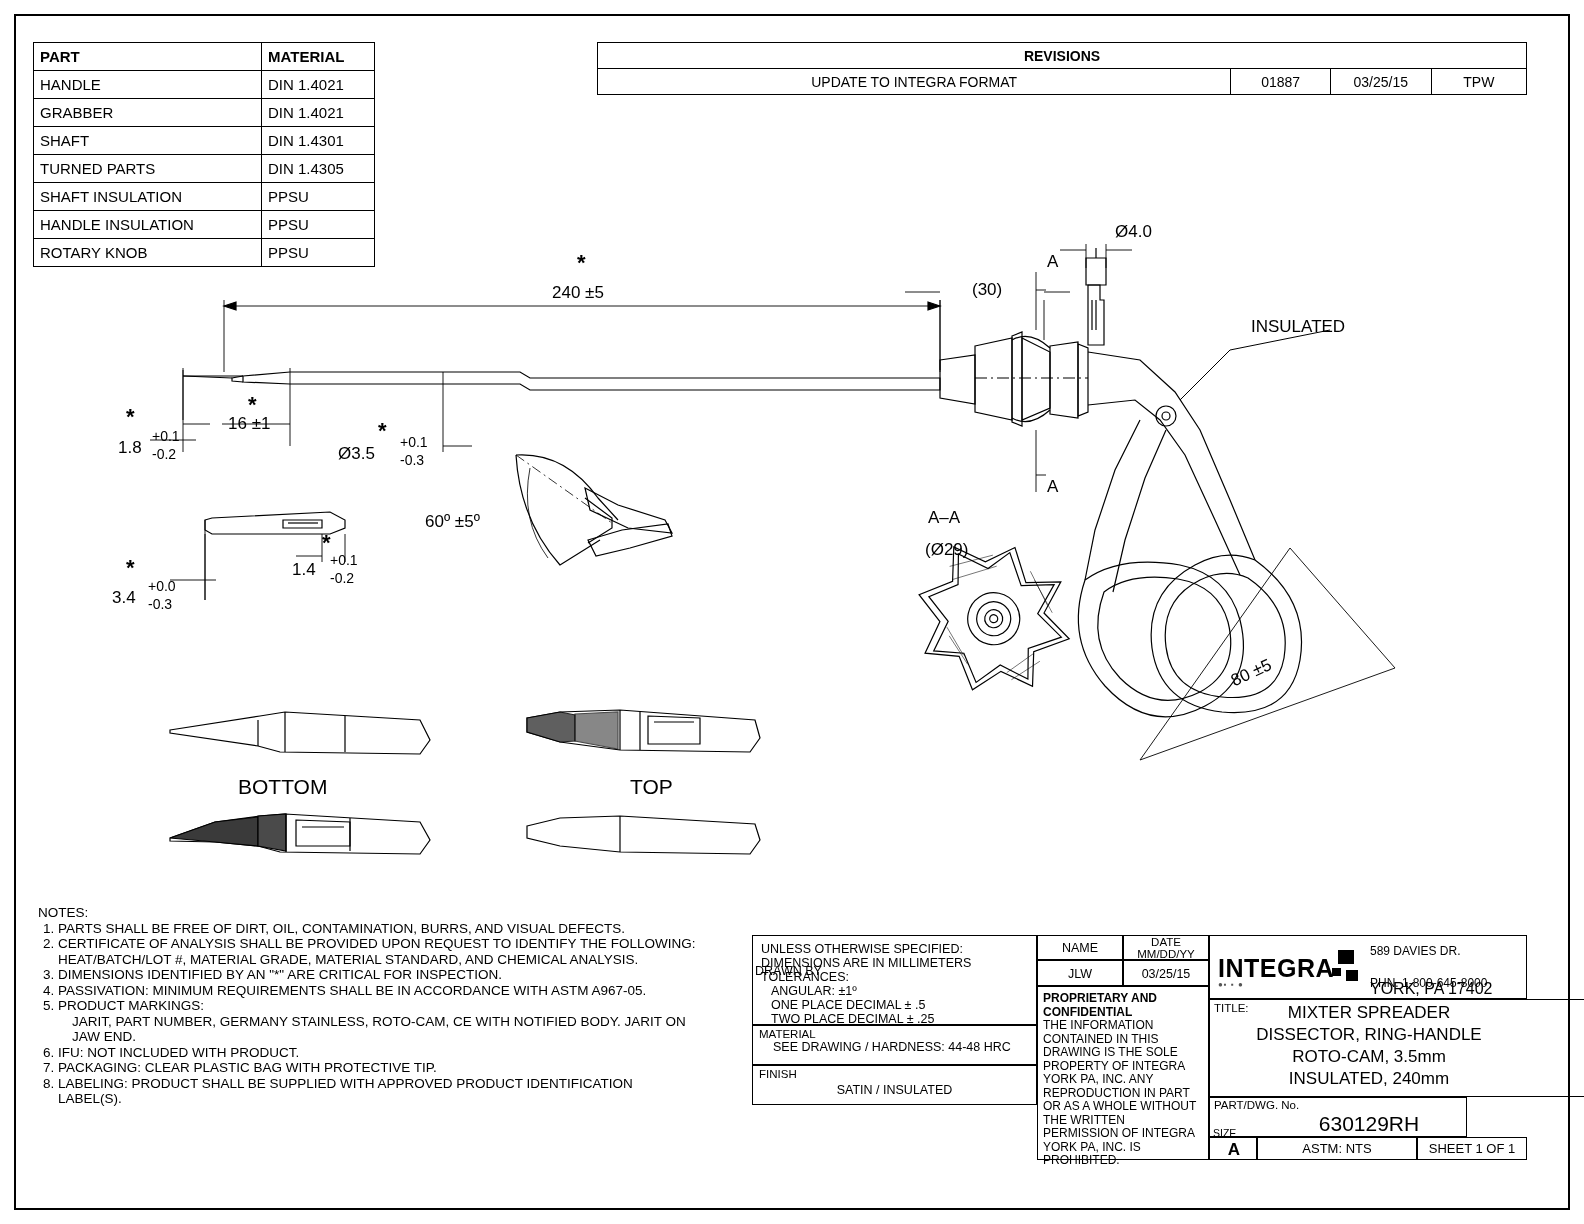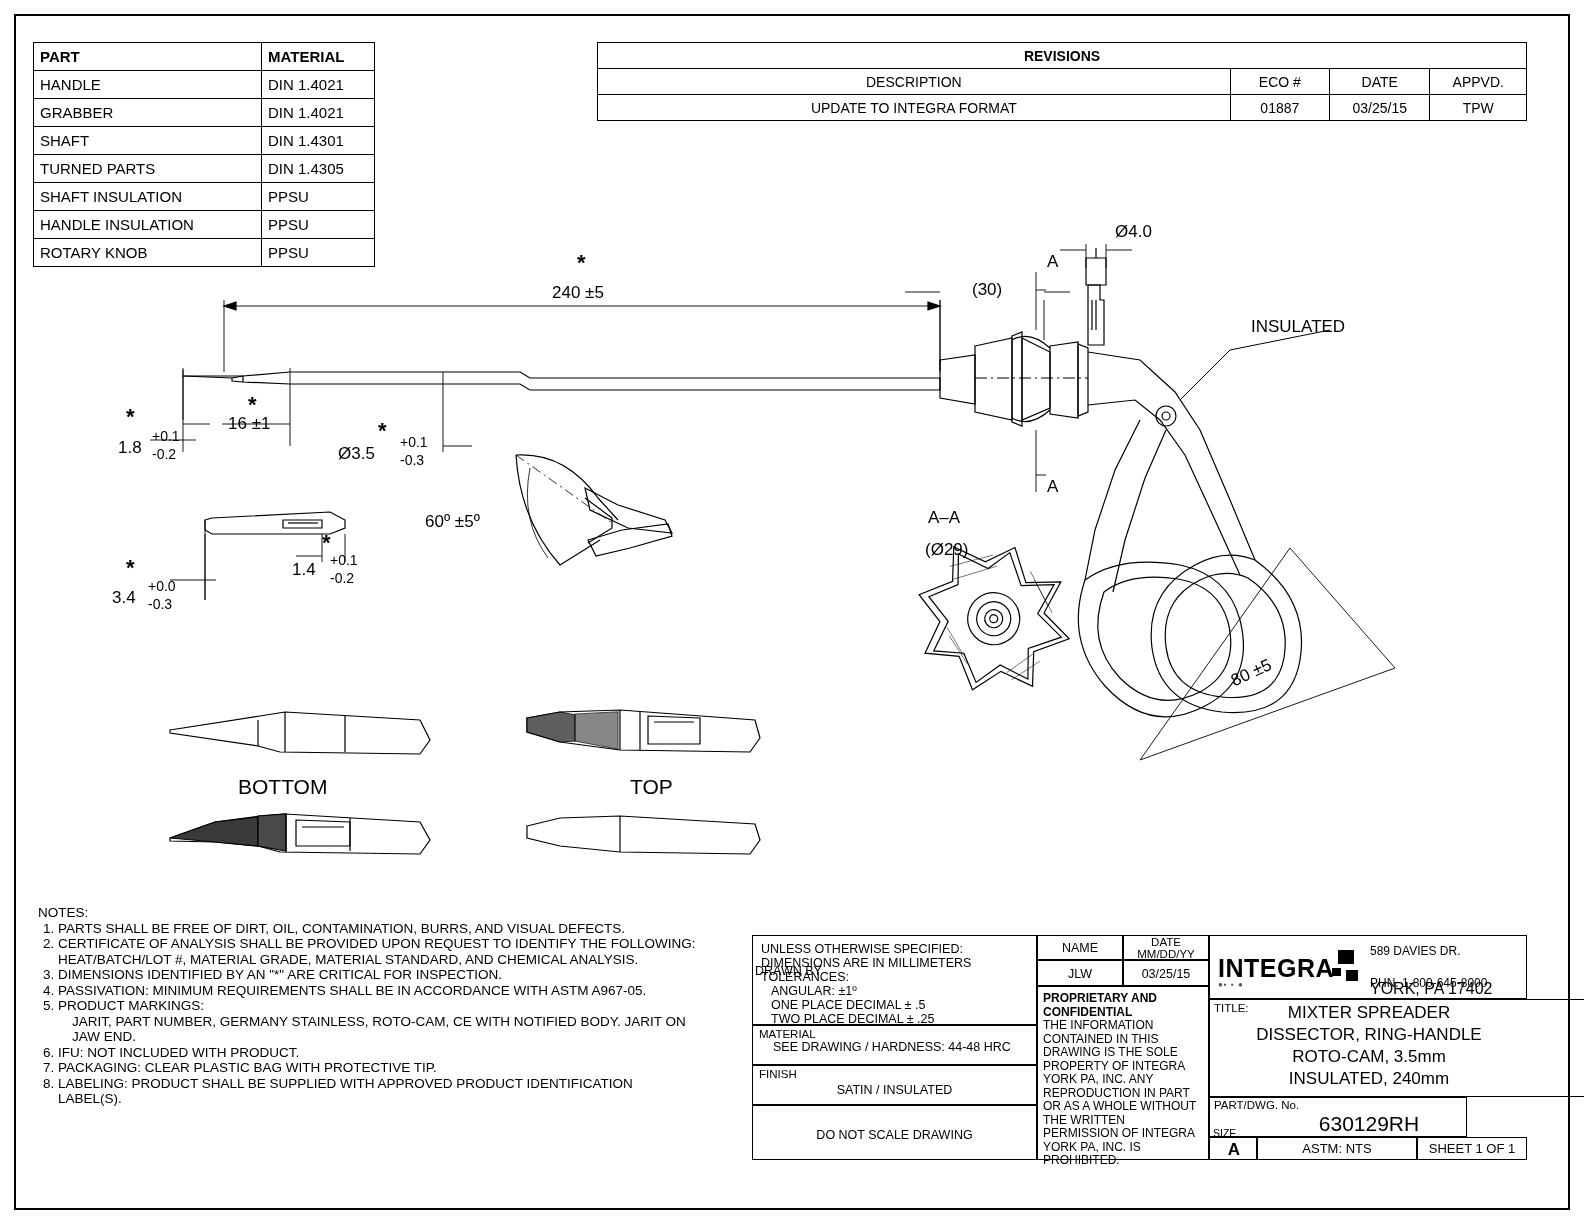--- a/index.html
+++ b/index.html
@@ -79,26 +79,20 @@
       <td class="c1">ROTARY KNOB</td>
       <td class="c2">PPSU</td>
     </tr>
   </tbody>
     </table>
 
   <table class="tbl" id="rev-table">
     <tbody>
         <tr>
       <td class="title" colspan="4">REVISIONS</td>
-    </tr>
-    <tr>
-      <td class="desc">DESCRIPTION</td>
-      <td class="eco">ECO #</td>
-      <td class="date">DATE</td>
-      <td class="app">APPVD.</td>
     </tr>
     <tr>
       <td class="desc">UPDATE TO INTEGRA FORMAT</td>
       <td class="eco">01887</td>
       <td class="date">03/25/15</td>
       <td class="app">TPW</td>
     </tr>
   </tbody>
     </table>
 
@@ -307,23 +301,20 @@
       <div class="tb-text" style="padding-left:10px;">TWO PLACE DECIMAL ± .25</div>
     </div>
     <div class="cell" style="left:0;top:90px;width:285px;height:40px;padding:2px 6px;">
       <div class="sm">MATERIAL</div>
       <div class="tb-text" style="padding-left:14px;">SEE DRAWING / HARDNESS: 44-48 HRC</div>
     </div>
     <div class="cell" style="left:0;top:130px;width:285px;height:40px;padding:2px 6px;">
       <div class="sm">FINISH</div>
       <div class="tb-text" style="text-align:center;padding-top:3px;">SATIN / INSULATED</div>
     </div>
-    <div class="cell" style="left:0;top:170px;width:285px;height:55px;">
-      <div class="tb-text" style="text-align:center;padding-top:22px;">DO NOT SCALE DRAWING</div>
-    </div>
 
     <div class="cell" style="left:285px;top:0;width:86px;height:25px;">
       <div class="tb-text" style="text-align:center;padding-top:5px;">NAME</div>
     </div>
     <div class="cell" style="left:371px;top:0;width:86px;height:25px;">
       <div class="sm" style="text-align:center;">DATE</div>
       <div class="sm" style="text-align:center;">MM/DD/YY</div>
     </div>
     <div class="cell" style="left:285px;top:25px;width:0;height:0;border:none;"></div>
     <div class="cell" style="left:210px;top:25px;width:0;height:0;border:none;"></div>

